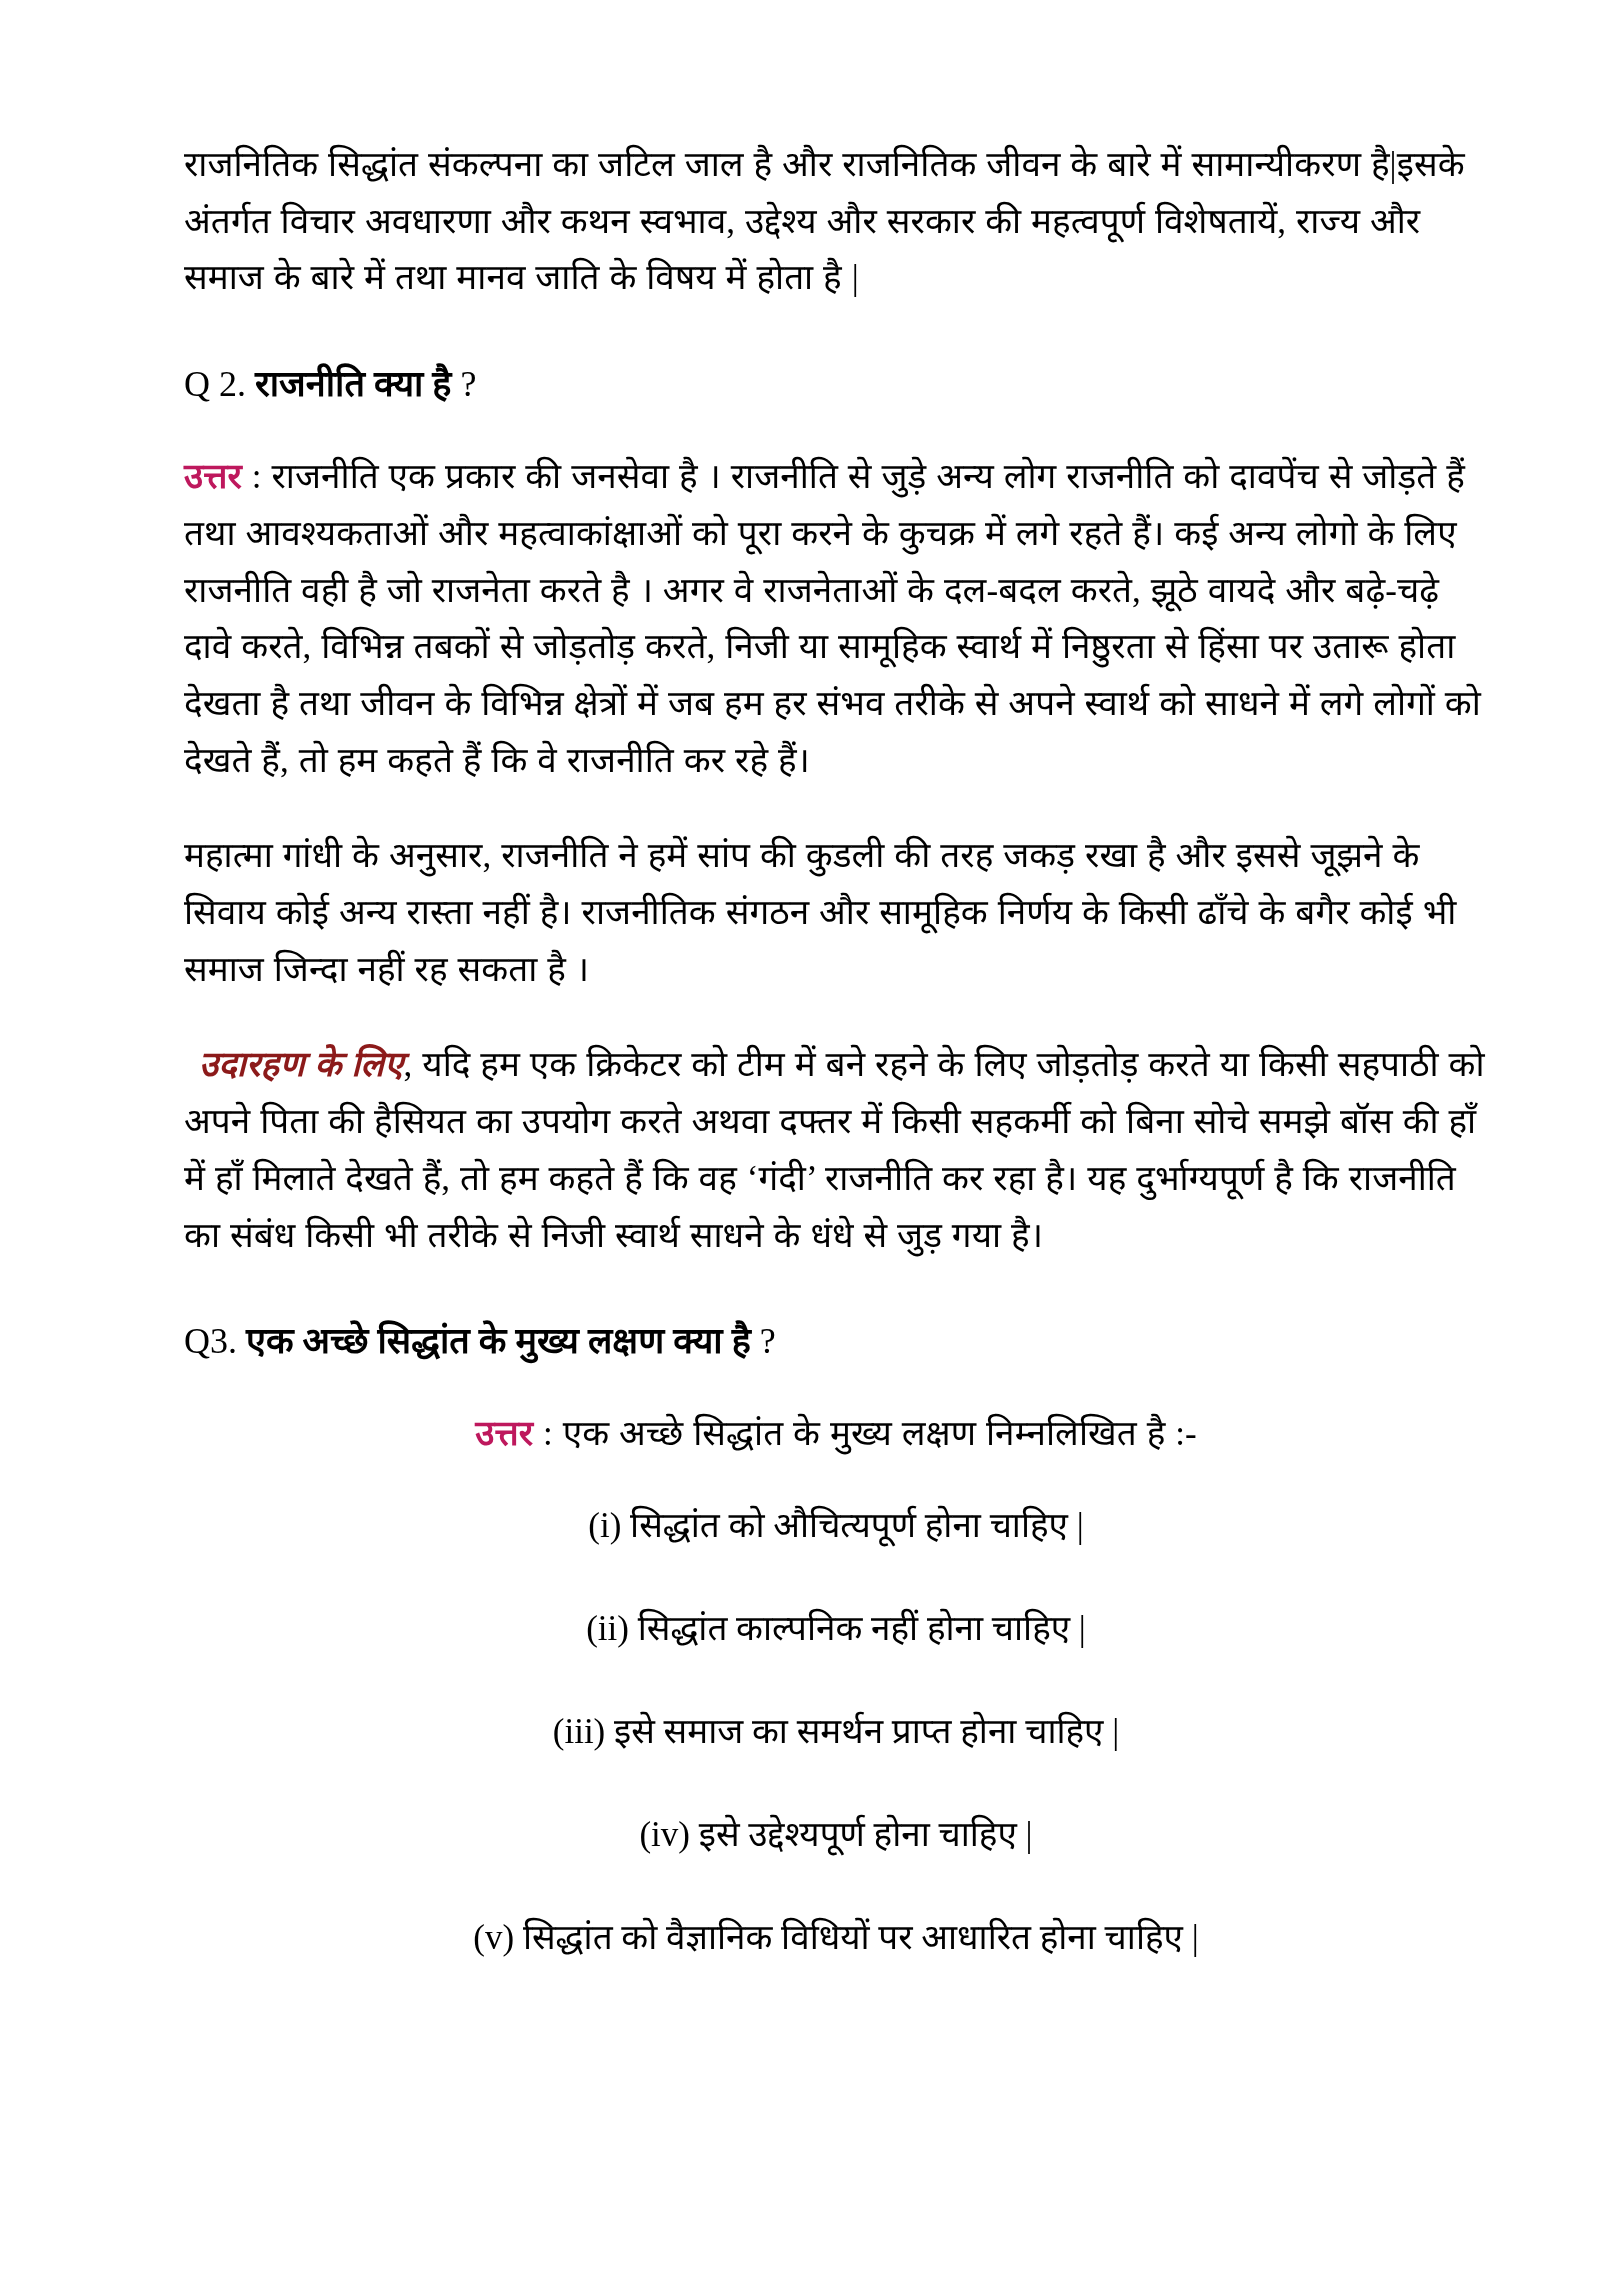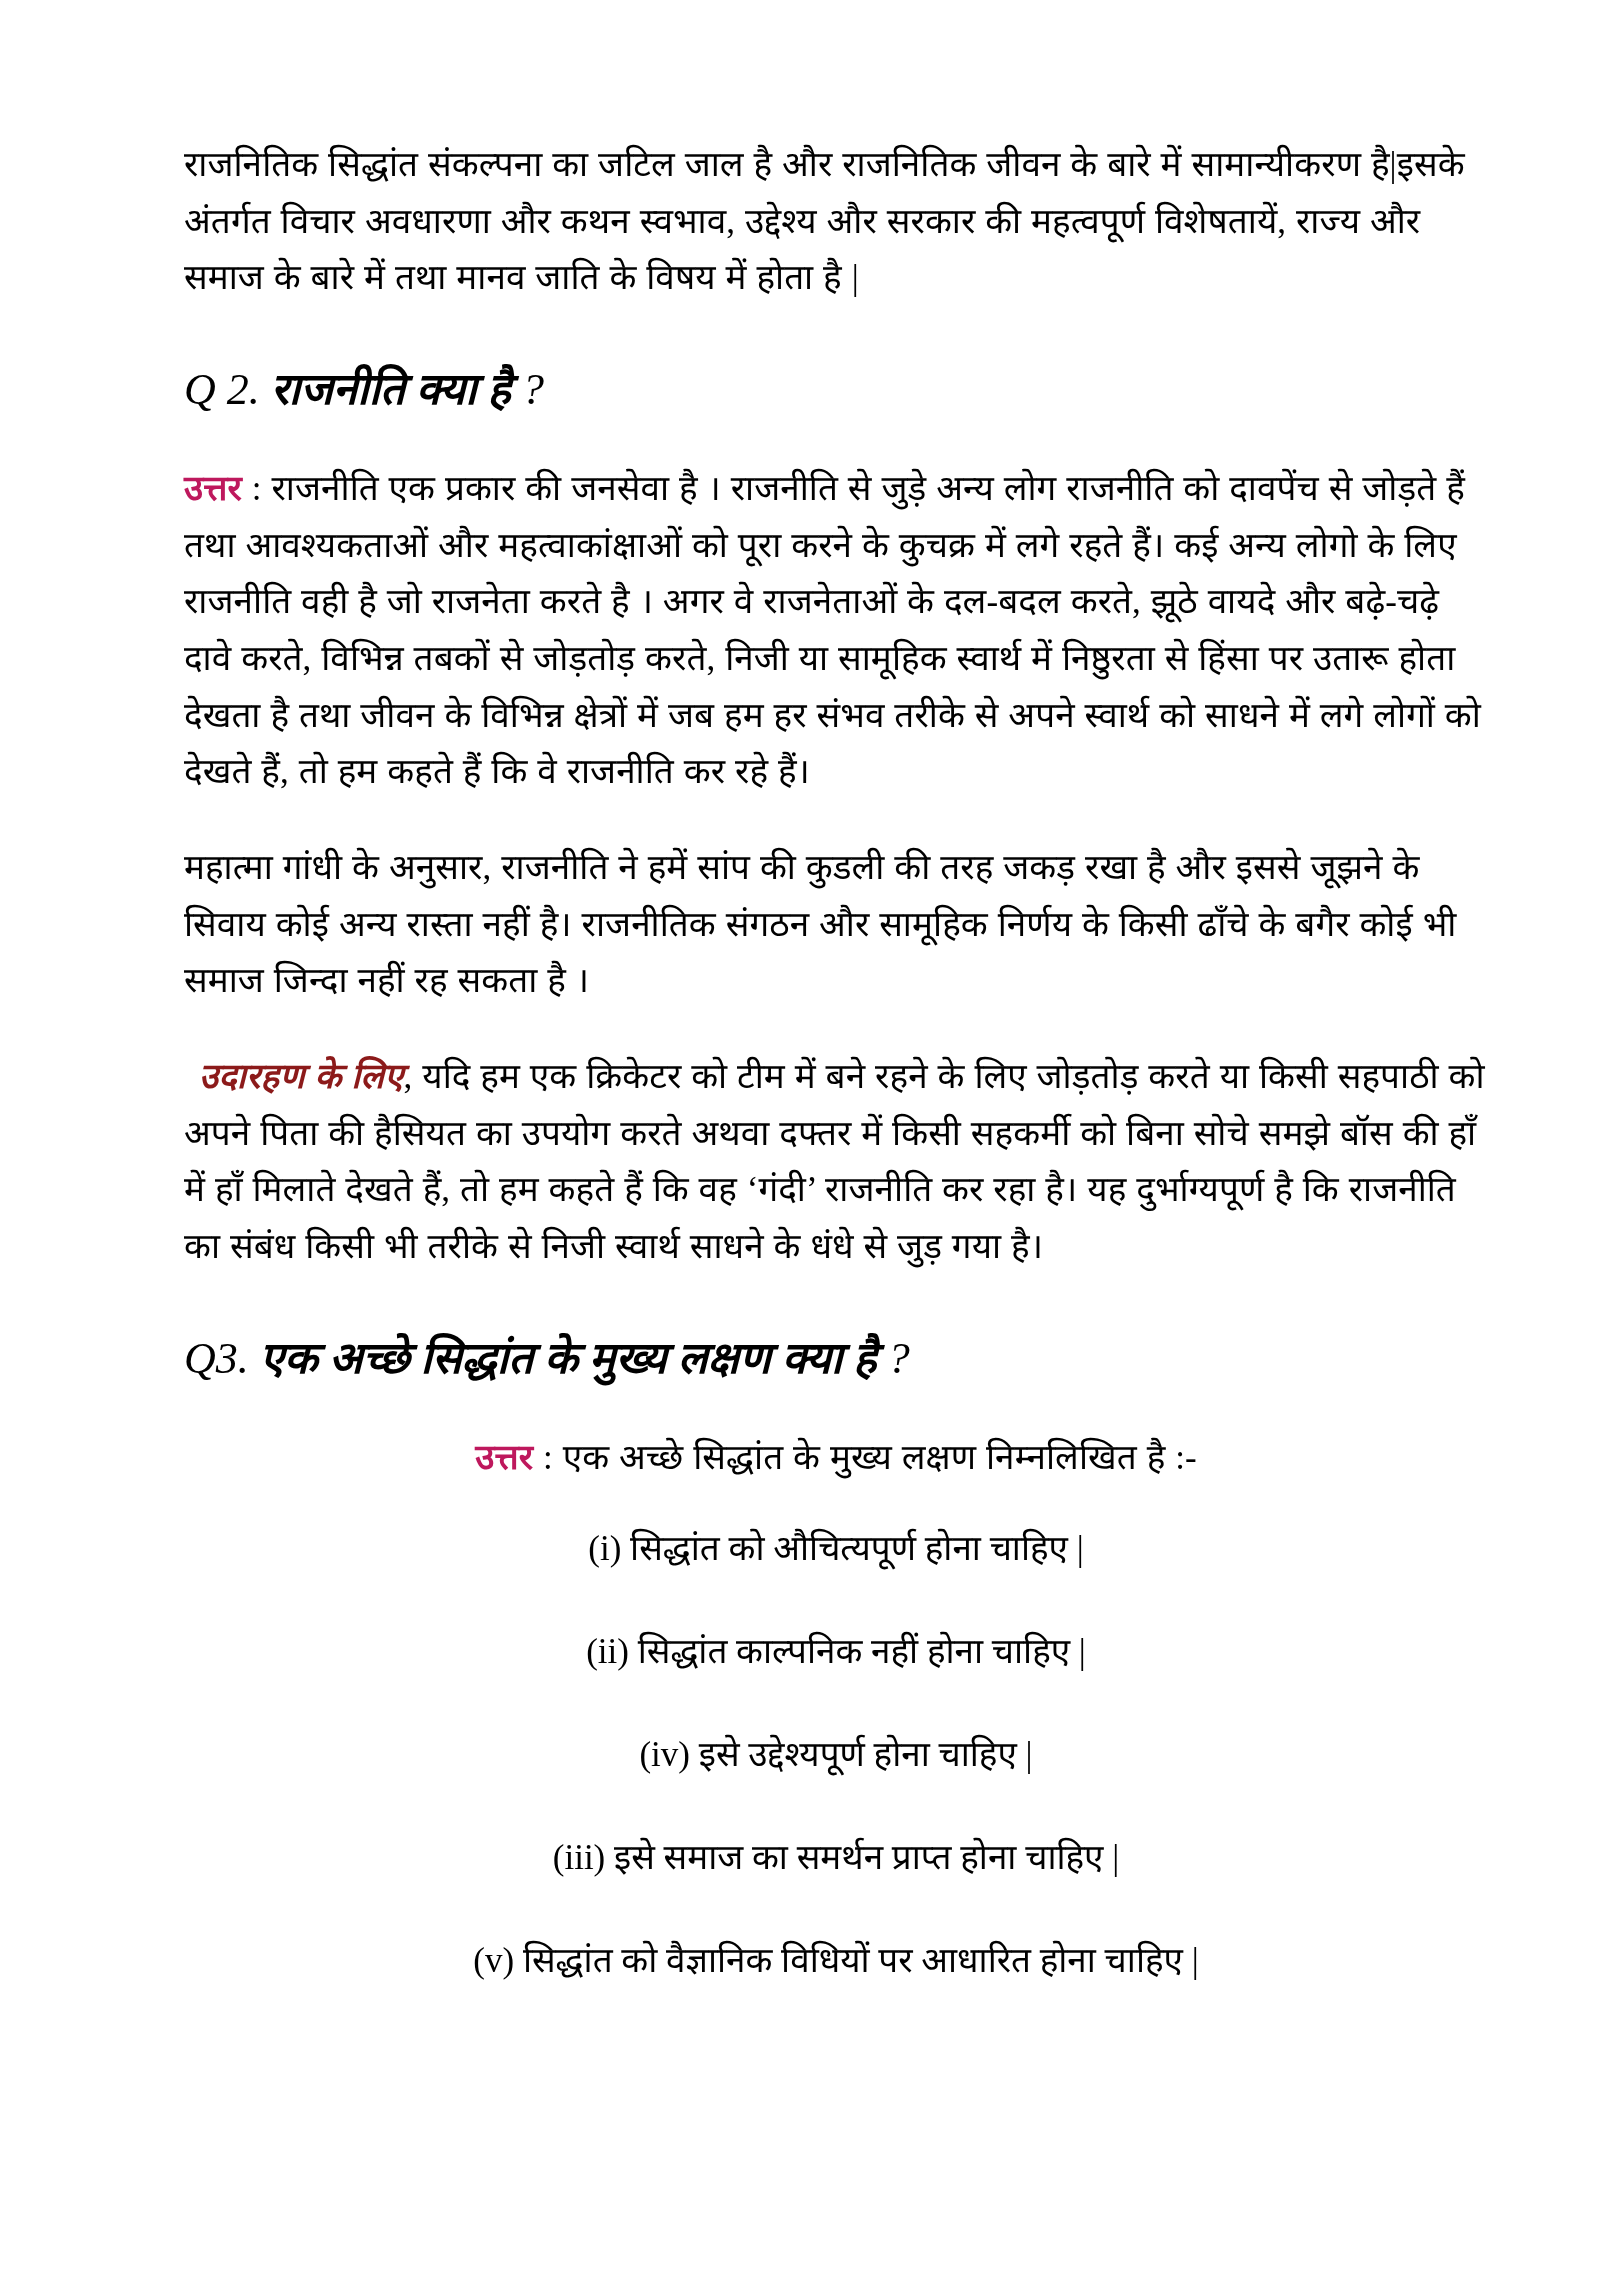--- a/index.html
+++ b/index.html
@@ -33,24 +33,23 @@
     text-align: left;
     margin: 0 0 39px 0;
     letter-spacing: 0.1px;
     word-spacing: 1px;
   }
   .para.tight { margin-bottom: 35px; text-align: center; }
 
   
   .qheading {
     margin: 51px 0 39px 0;
-    font-size: 44px;
+    font-size: 36px;
     line-height: 1.45;
     font-weight: bold;
-    font-style: italic;
   }
   .qheading .qnum {
     font-weight: normal;
     font-family: "Liberation Serif", "DejaVu Serif", serif;
   }
   .qheading .qtext {
     font-weight: bold;
   }
   .qheading .qmark {
     font-weight: normal;
@@ -116,26 +115,26 @@
     <div>
       <p class="list-item">
         <span class="marker">(i)</span>
         <span>सिद्धांत को औचित्यपूर्ण होना चाहिए |</span>
       </p>
       <p class="list-item">
         <span class="marker">(ii)</span>
         <span>सिद्धांत काल्पनिक नहीं होना चाहिए |</span>
       </p>
       <p class="list-item">
+        <span class="marker">(iii)</span>
+        <span>इसे समाज का समर्थन प्राप्त होना चाहिए |</span>
+      </p>
+      <p class="list-item">
         <span class="marker">(iv)</span>
         <span>इसे उद्देश्यपूर्ण होना चाहिए |</span>
-      </p>
-      <p class="list-item">
-        <span class="marker">(iii)</span>
-        <span>इसे समाज का समर्थन प्राप्त होना चाहिए |</span>
       </p>
       <p class="list-item">
         <span class="marker">(v)</span>
         <span>सिद्धांत को वैज्ञानिक विधियों पर आधारित होना चाहिए |</span>
       </p>
     </div>
 
   </div>
 </div>
 

